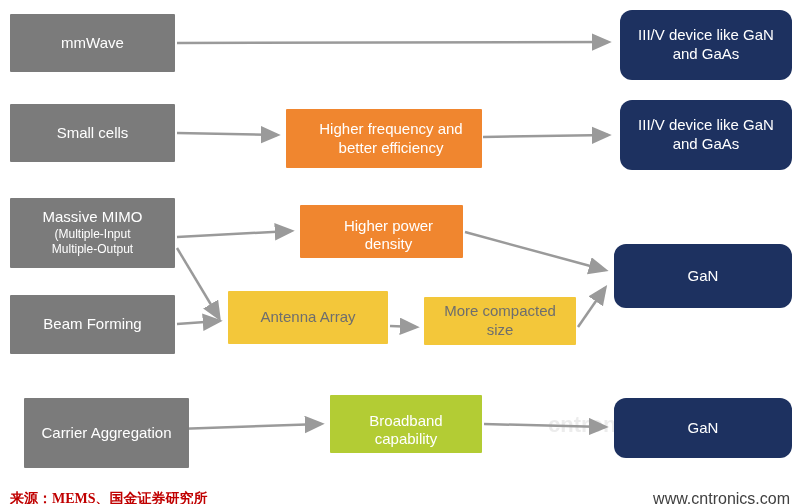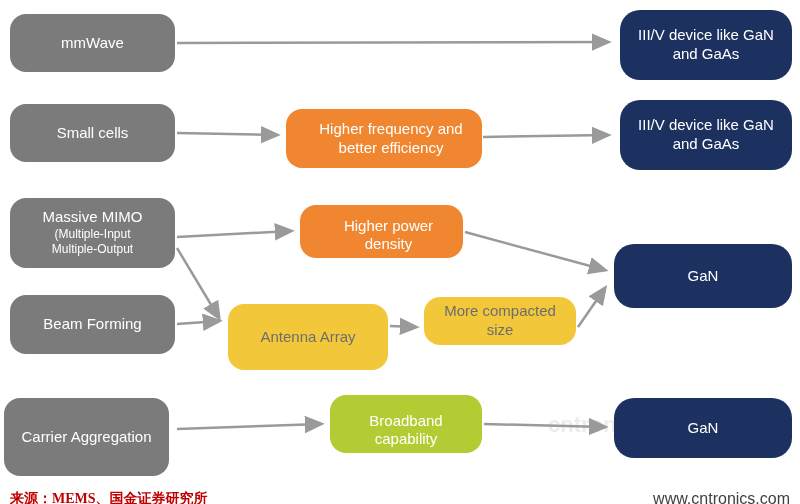--- a/index.html
+++ b/index.html
@@ -9,31 +9,31 @@
     background:#ffffff;
     font-family:"Liberation Sans", sans-serif;
     overflow:hidden;
   }
   .arrows{position:absolute;left:0;top:0;z-index:1;}
   .node{
     position:absolute;
     display:flex;flex-direction:column;
     align-items:center;justify-content:center;
     text-align:center;
-    border-radius:16px;
+    border-radius:1px;
     z-index:2;
     box-sizing:border-box;
     padding:4px 8px;
     line-height:1.25;
   }
   .gray{background:#7b7b7b;color:#ffffff;font-size:15px;}
   .orange{background:#f0862f;color:#ffffff;font-size:15px;padding-left:22px;}
   .yellow{background:#f3c73a;color:#6e6e6e;font-size:15px;}
   .green{background:#b3cc34;color:#ffffff;font-size:15px;justify-content:flex-end;}
-  .navy{background:#1d3160;color:#ffffff;font-size:15px;border-radius:20px;}
+  .navy{background:#1d3160;color:#ffffff;font-size:15px;border-radius:12px;}
   .subline{font-size:12px;line-height:1.3;}
   .watermark-faint{
     position:absolute;left:548px;top:412px;z-index:0;
     font-size:22px;color:#9a9a9a;opacity:0.18;font-weight:bold;
   }
   .footer{
     position:absolute;left:0;right:0;top:484px;height:30px;
     display:flex;justify-content:space-between;align-items:center;
     padding:0 10px;box-sizing:border-box;
   }
@@ -42,24 +42,24 @@
     font-family:"Liberation Serif", serif;
   }
   .site-text{
     color:#404040;font-size:16px;
   }
   
   .n-mmwave{left:10px;top:14px;width:165px;height:58px;}
   .n-smallcells{left:10px;top:104px;width:165px;height:58px;}
   .n-mimo{left:10px;top:198px;width:165px;height:70px;}
   .n-beam{left:10px;top:295px;width:165px;height:59px;}
-  .n-carrier{left:4px;top:398px;width:165px;height:78px;text-align:center;}
+  .n-carrier{left:24px;top:398px;width:165px;height:70px;text-align:center;}
   .n-highfreq{left:286px;top:109px;width:196px;height:59px;}
   .n-highpow{left:300px;top:205px;width:163px;height:53px;justify-content:flex-end;}
-  .n-antenna{left:228px;top:304px;width:160px;height:66px;}
+  .n-antenna{left:228px;top:291px;width:160px;height:53px;}
   .n-compact{left:424px;top:297px;width:152px;height:48px;}
   .n-broadband{left:330px;top:395px;width:152px;height:58px;}
   .n-iiiv1{left:620px;top:10px;width:172px;height:70px;}
   .n-iiiv2{left:620px;top:100px;width:172px;height:70px;}
   .n-gan1{left:614px;top:244px;width:178px;height:64px;}
   .n-gan2{left:614px;top:398px;width:178px;height:60px;}
 </style>
 </head>
 <body>
 

